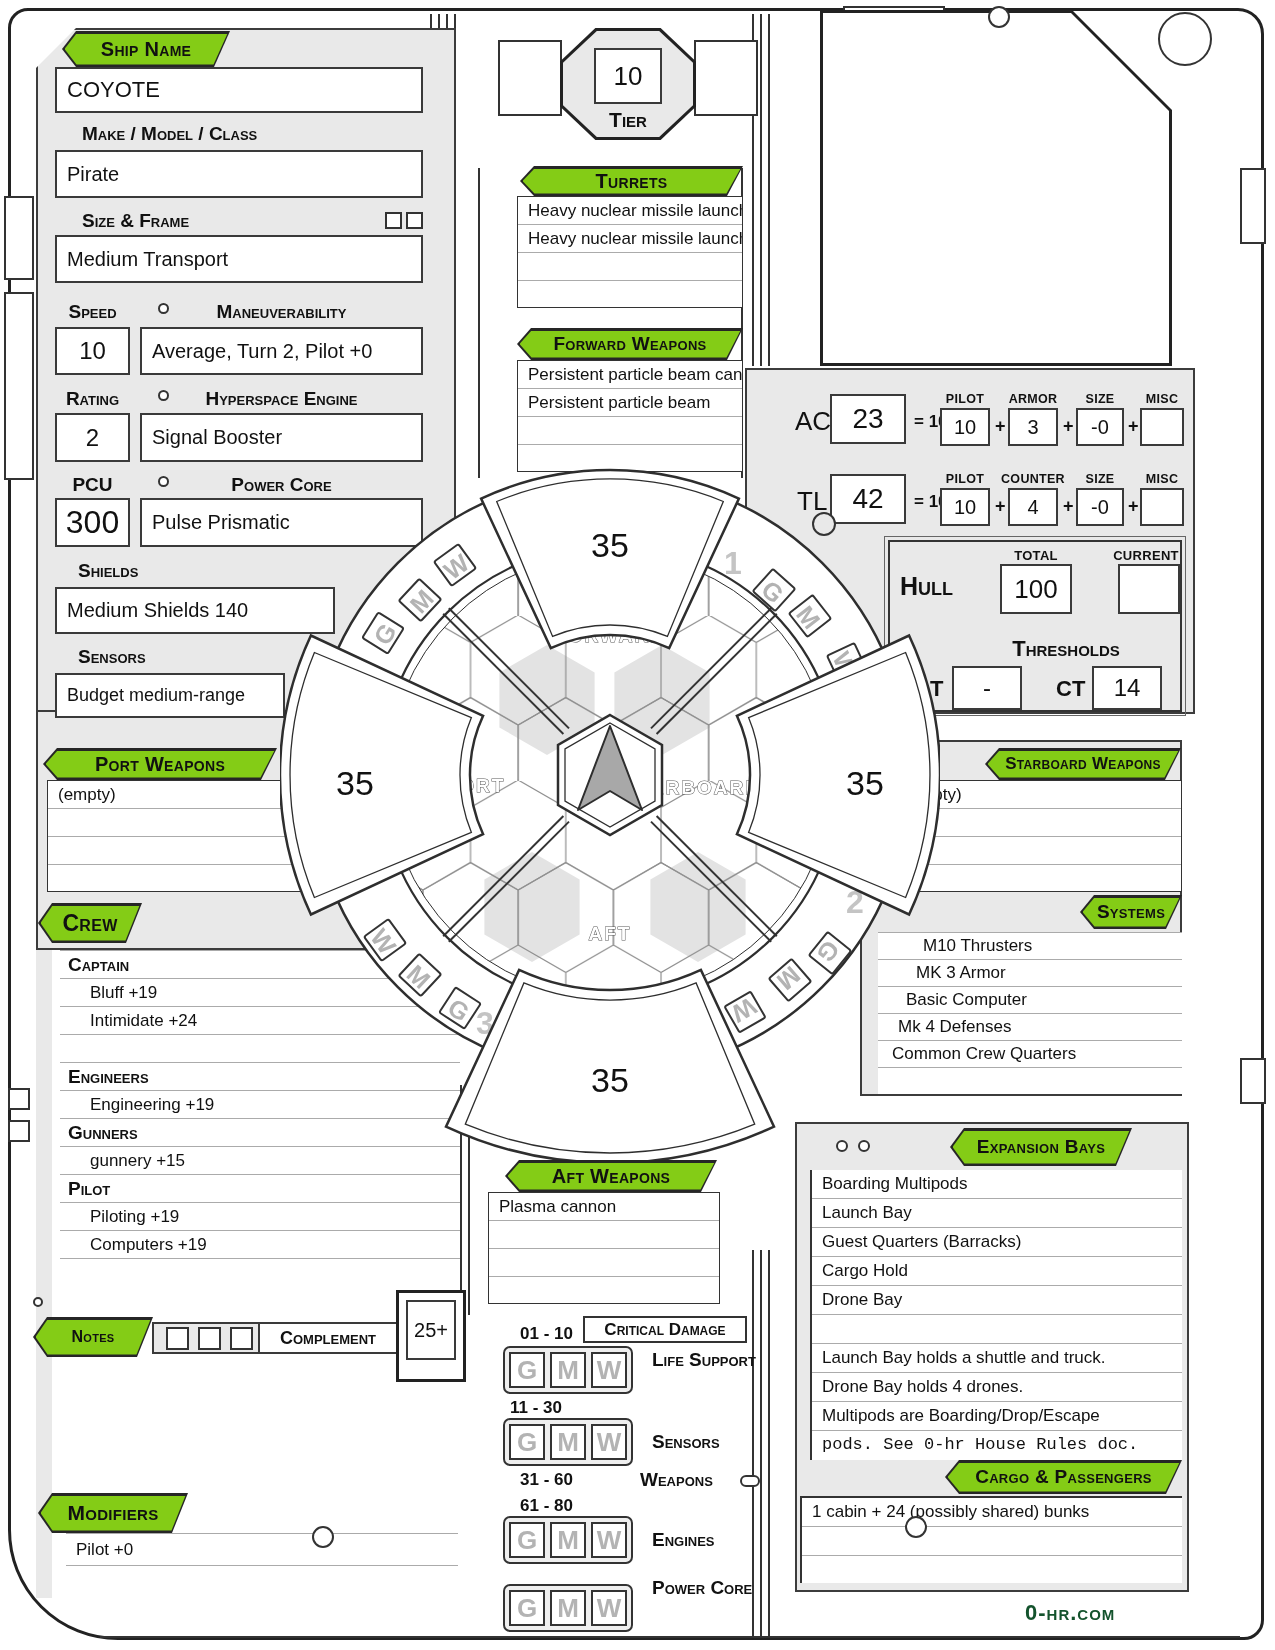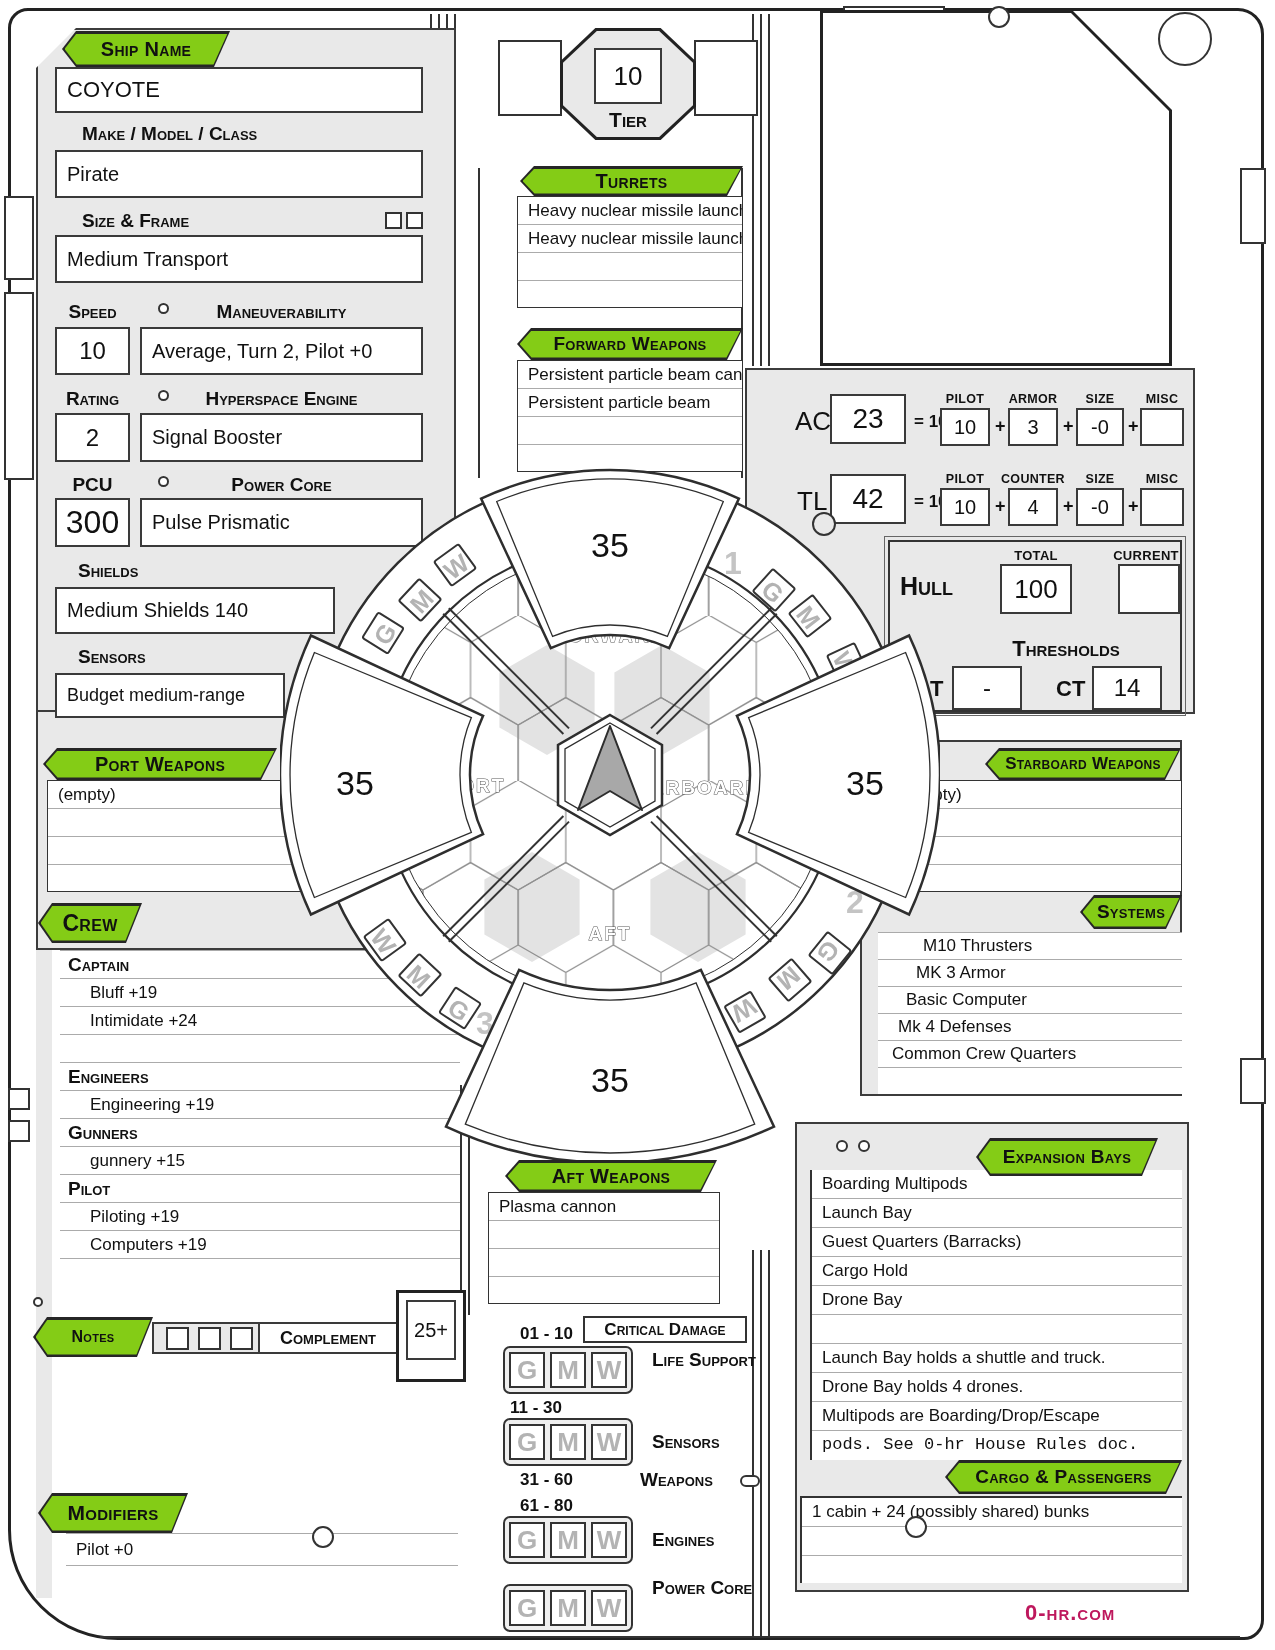--- a/index.html
+++ b/index.html
@@ -33,21 +33,21 @@
   .chk{position:absolute;box-sizing:border-box;width:17px;height:17px;border:2px solid #333;background:#fff;z-index:3;}
   .vline{position:absolute;background:#333;width:2px;z-index:0;}
   .hline{position:absolute;background:#333;height:2px;z-index:0;}
   .gbox{width:36px;height:36px;border:2px solid #333;background:#fff;display:flex;align-items:center;
         justify-content:center;font-weight:700;font-size:26px;color:#b3b3b3;box-sizing:border-box;}
   .ggrp{position:absolute;display:flex;gap:5px;padding:4px;background:#efefef;border:2px solid #333;
         border-radius:7px;z-index:3;}
   .rangelbl{position:absolute;font-weight:700;font-size:17px;z-index:3;}
   .syslbl{position:absolute;font-weight:700;font-variant:small-caps;font-size:19px;line-height:20px;z-index:3;width:110px;}
   .decor{position:absolute;box-sizing:border-box;border:2px solid #333;background:#fff;z-index:0;}
-  .footer{position:absolute;font-variant:small-caps;font-weight:700;font-size:22px;color:#be185d;z-index:3;letter-spacing:1px;}
+  .footer{position:absolute;font-variant:small-caps;font-weight:700;font-size:22px;color:#14532d;z-index:3;letter-spacing:1px;}
 </style>
 </head>
 <body>
 
 <div class="sheet">
 
   <div class="abs" style="left:8px;top:8px;width:1256px;height:1632px;border:3px solid #222;border-radius:20px 26px 20px 110px;z-index:0;"></div>
   <div class="decor" style="left:4px;top:196px;width:30px;height:84px;"></div>
   <div class="decor" style="left:4px;top:292px;width:30px;height:188px;"></div>
   <div class="decor" style="left:8px;top:1088px;width:22px;height:22px;"></div>
@@ -464,21 +464,21 @@
     <div class="row" style="height:27px;line-height:26px;padding-left:45px;">M10 Thrusters</div>
     <div class="row" style="height:27px;line-height:26px;padding-left:38px;">MK 3 Armor</div>
     <div class="row" style="height:27px;line-height:26px;padding-left:28px;">Basic Computer</div>
     <div class="row" style="height:27px;line-height:26px;padding-left:20px;">Mk 4 Defenses</div>
     <div class="row" style="height:27px;line-height:26px;padding-left:14px;">Common Crew Quarters</div>
     <div class="row" style="height:27px;line-height:26px;border-bottom:none;"></div>
   </div>
 
   <div class="circ" style="left:836px;top:1140px;width:12px;height:12px;"></div>
   <div class="circ" style="left:858px;top:1140px;width:12px;height:12px;"></div>
-  <div class="tab" style="left:976px;top:1128px;width:182px;height:38px;margin-top:10px;">
+  <div class="tab" style="left:950px;top:1128px;width:182px;height:38px;">
     <div class="t-bg"></div>
     <div class="t-fg" style="font-size:19px;">Expansion Bays</div>
   </div>
   <div class="rows" style="left:810px;top:1170px;width:372px;height:290px;border:none;border-left:2px solid #333;background:#fff;">
     <div class="row" style="height:29px;line-height:28px;">Boarding Multipods</div>
     <div class="row" style="height:29px;line-height:28px;">Launch Bay</div>
     <div class="row" style="height:29px;line-height:28px;">Guest Quarters (Barracks)</div>
     <div class="row" style="height:29px;line-height:28px;">Cargo Hold</div>
     <div class="row" style="height:29px;line-height:28px;">Drone Bay</div>
     <div class="row" style="height:29px;line-height:28px;"></div>

